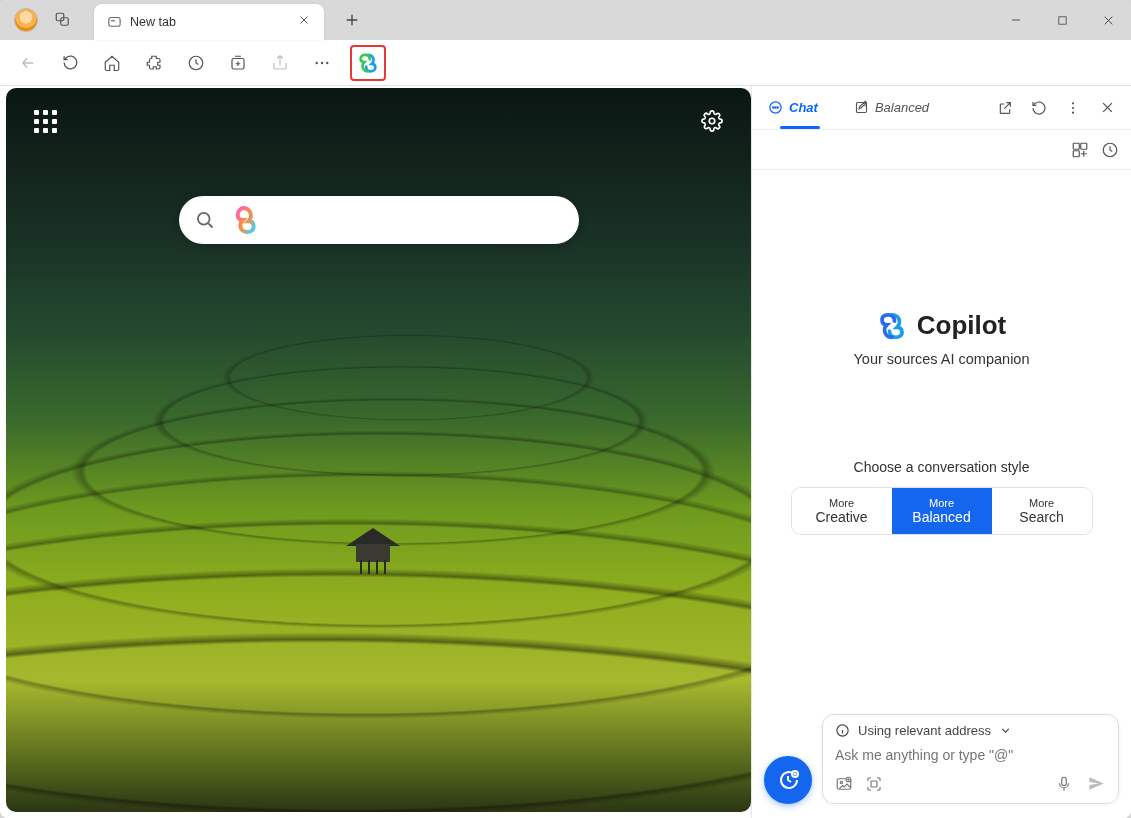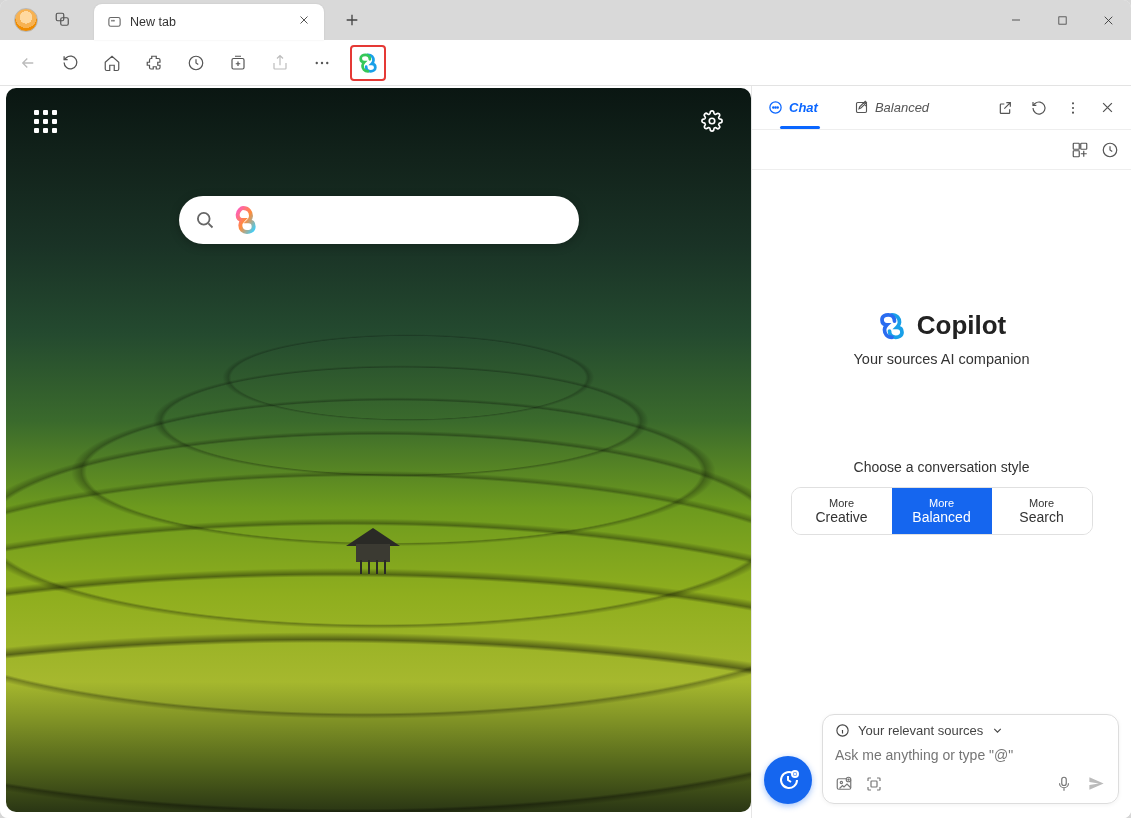--- a/index.html
+++ b/index.html
@@ -343,21 +343,21 @@
               <circle cx="19" cy="6" r="3" fill="#1566ef" stroke="#fff"></circle>
               <path d="M19 4.5v3M17.5 6h3" stroke="#fff" stroke-width="1.4"></path>
             </svg>
         </div>
         <div class="ask">
           <div class="ask-top">
             <svg width="15" height="15" viewBox="0 0 24 24" fill="none" stroke="currentColor" stroke-width="1.8">
                 <circle cx="12" cy="12" r="9"></circle>
                 <path d="M12 8h.01M11 12h1v4h1"></path>
               </svg>
-            <span>Your relevant sources</span>
+            <span>Using relevant address</span>
             <svg width="13" height="13" viewBox="0 0 24 24" fill="none" stroke="currentColor" stroke-width="2">
                 <path d="M6 9l6 6 6-6"></path>
               </svg>
           </div>
           <div class="ask-mid">
             <input placeholder="Ask me anything or type &quot;@&quot;" style="">
           </div>
           <div class="ask-bot">
             <div class="left">
               <span>

